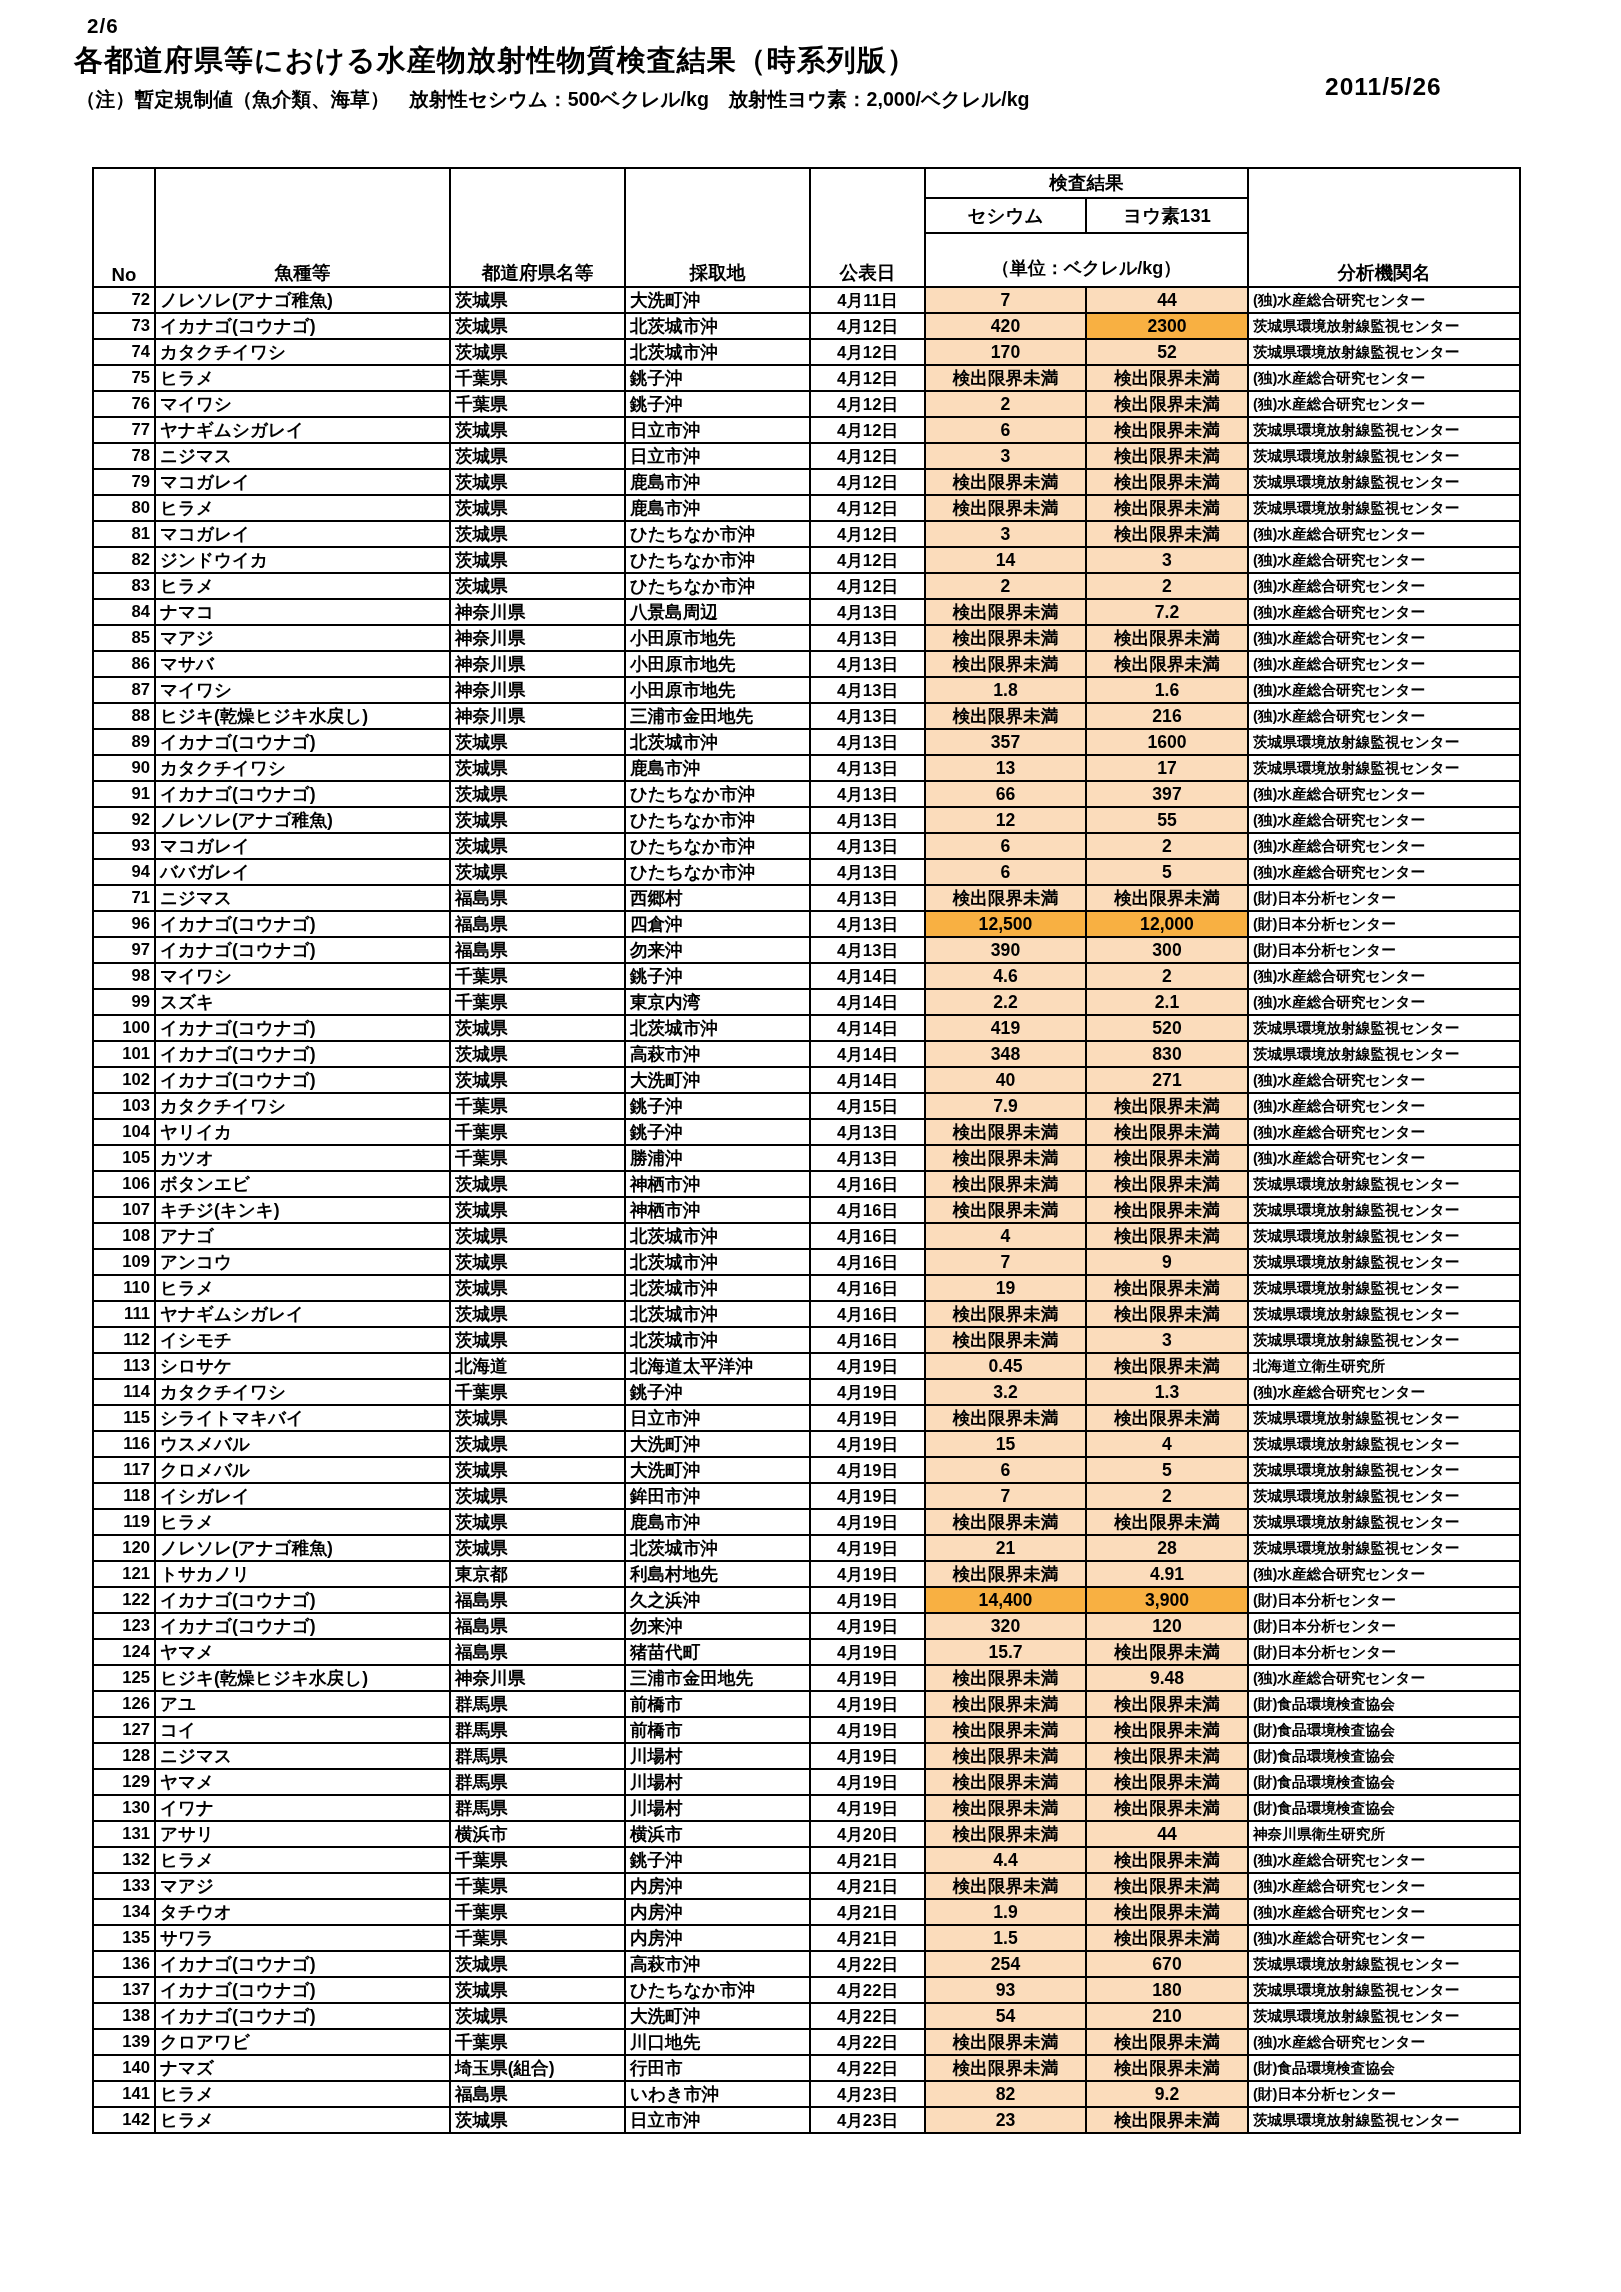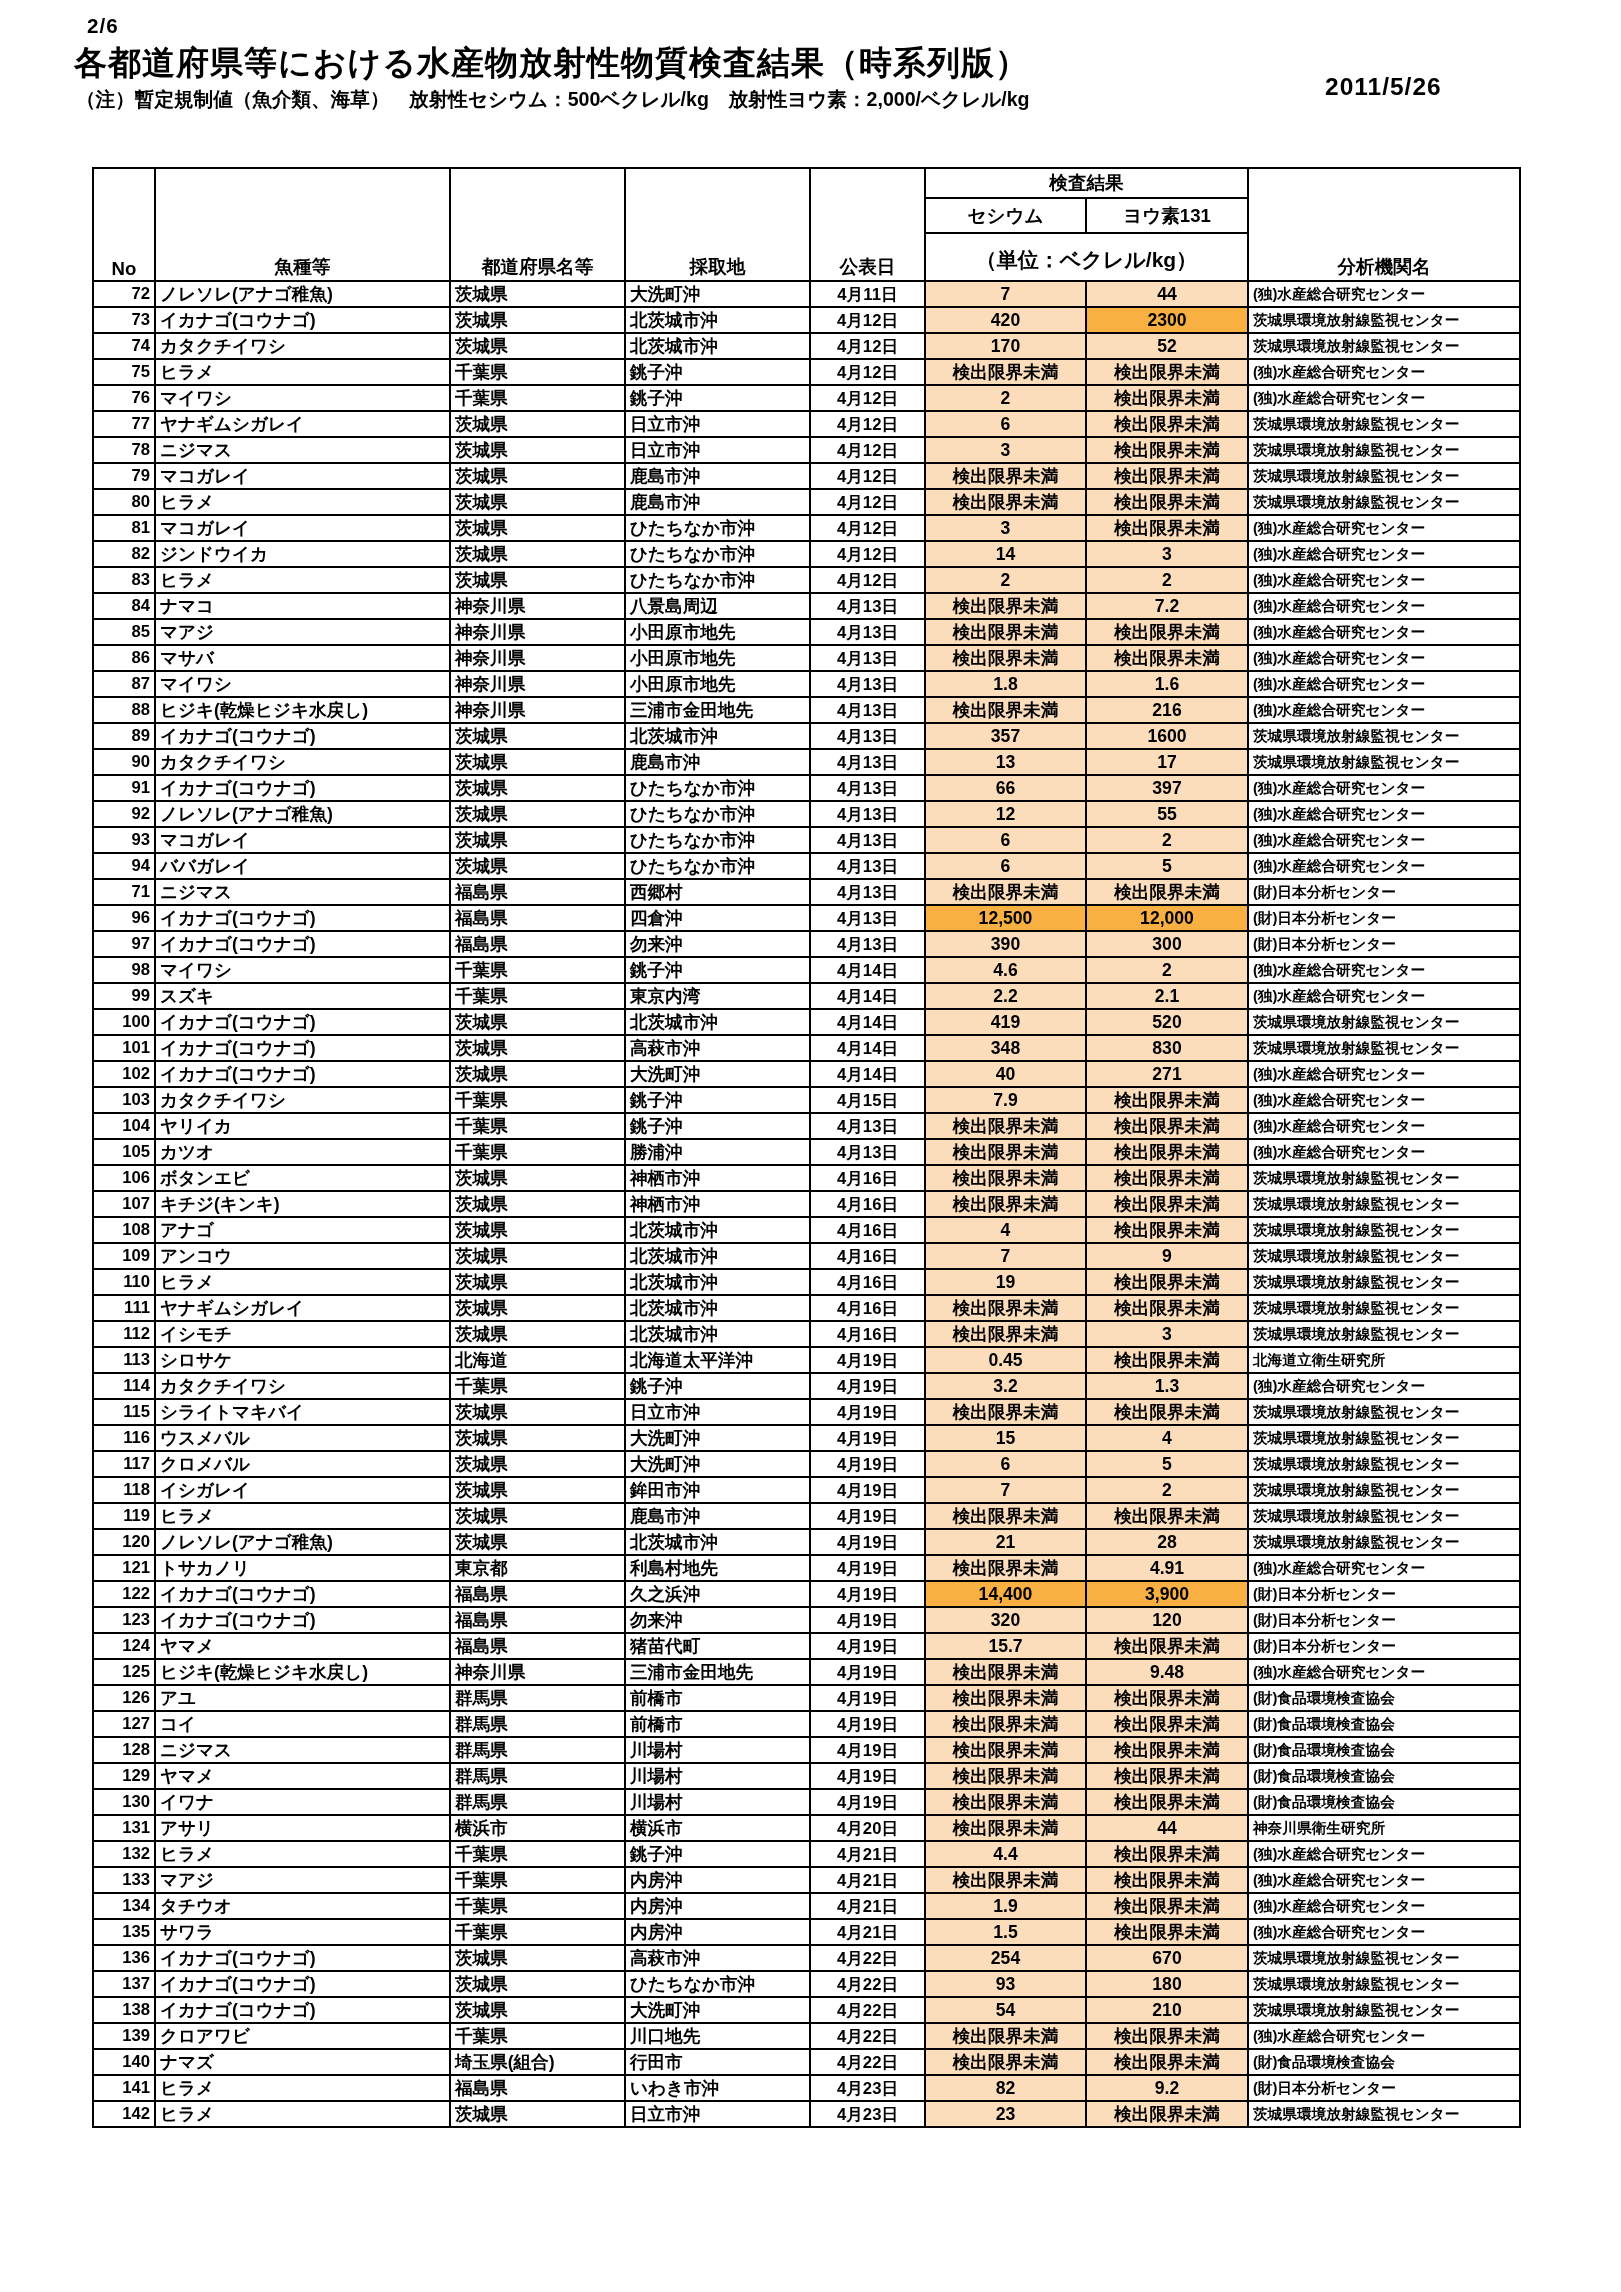--- a/index.html
+++ b/index.html
@@ -1,41 +1,41 @@
 <!DOCTYPE html>
 <html style="--peach: #fbdcbb; --orange: #f8b042;"><head>
 <meta charset="utf-8">
 <style>
   html,body{margin:0;padding:0;background:#ffffff;}
   body{
     width:1621px;height:2293px;position:relative;overflow:hidden;
     font-family:"Liberation Sans","DejaVu Sans",sans-serif;color:#000;
   }
   .page-number{position:absolute;left:63px;top:13.7px;font-size:20.6px;font-weight:bold;letter-spacing:1px;margin-left:24px;}
-  .doc-title{position:absolute;left:74px;top:41px;font-size:33px;font-weight:bold;letter-spacing:1px;white-space:nowrap;}
+  .doc-title{position:absolute;left:74px;top:41px;font-size:29px;font-weight:bold;letter-spacing:1px;white-space:nowrap;}
   .doc-date{position:absolute;left:1325px;top:73px;font-size:24.5px;font-weight:bold;letter-spacing:1px;}
   .doc-note{position:absolute;left:76px;top:86px;font-size:19.6px;font-weight:bold;white-space:nowrap;}
 
   table.results{
     position:absolute;left:92px;top:167px;width:1427px;
     border-collapse:collapse;table-layout:fixed;
     border:2.9px solid #000;
   }
   table.results th, table.results td{
     border:2px solid #000;
     padding:0 3.9px;
     white-space:nowrap;overflow:hidden;
     font-weight:bold;
     box-sizing:border-box;
   }
   thead th{text-align:center;font-size:18.6px;}
   th.h-bottom{vertical-align:bottom;padding-bottom:6.9px;}
   tr.h-row1 th{height:30px;}
   tr.h-row2 th{height:35px;font-size:18.6px;margin-top:28px;}
-  tr.h-row3 th{height:48px;font-size:21px;vertical-align:bottom;padding-bottom:5.9px;}
+  tr.h-row3 th{height:54px;font-size:18px;vertical-align:bottom;padding-bottom:5.9px;}
   tbody td{height:25.5px;font-size:17.6px;vertical-align:middle;}
   td.td-no{text-align:right;padding-right:4.9px;font-size:16.7px;}
   td.td-species{text-align:left;padding-left:3.9px;}
   td.td-pref{text-align:left;padding-left:3.9px;}
   td.td-loc{text-align:left;padding-left:3.9px;}
   td.td-date{text-align:center;font-size:16.7px;}
   td.td-val{text-align:center;background:var(--peach,#fbdcbb);font-size:17.6px;}
   td.td-val.over{background:var(--orange,#f8b042);}
   td.td-inst{text-align:left;padding-left:3.9px;font-size:14.7px;font-weight:bold;}
 </style>

